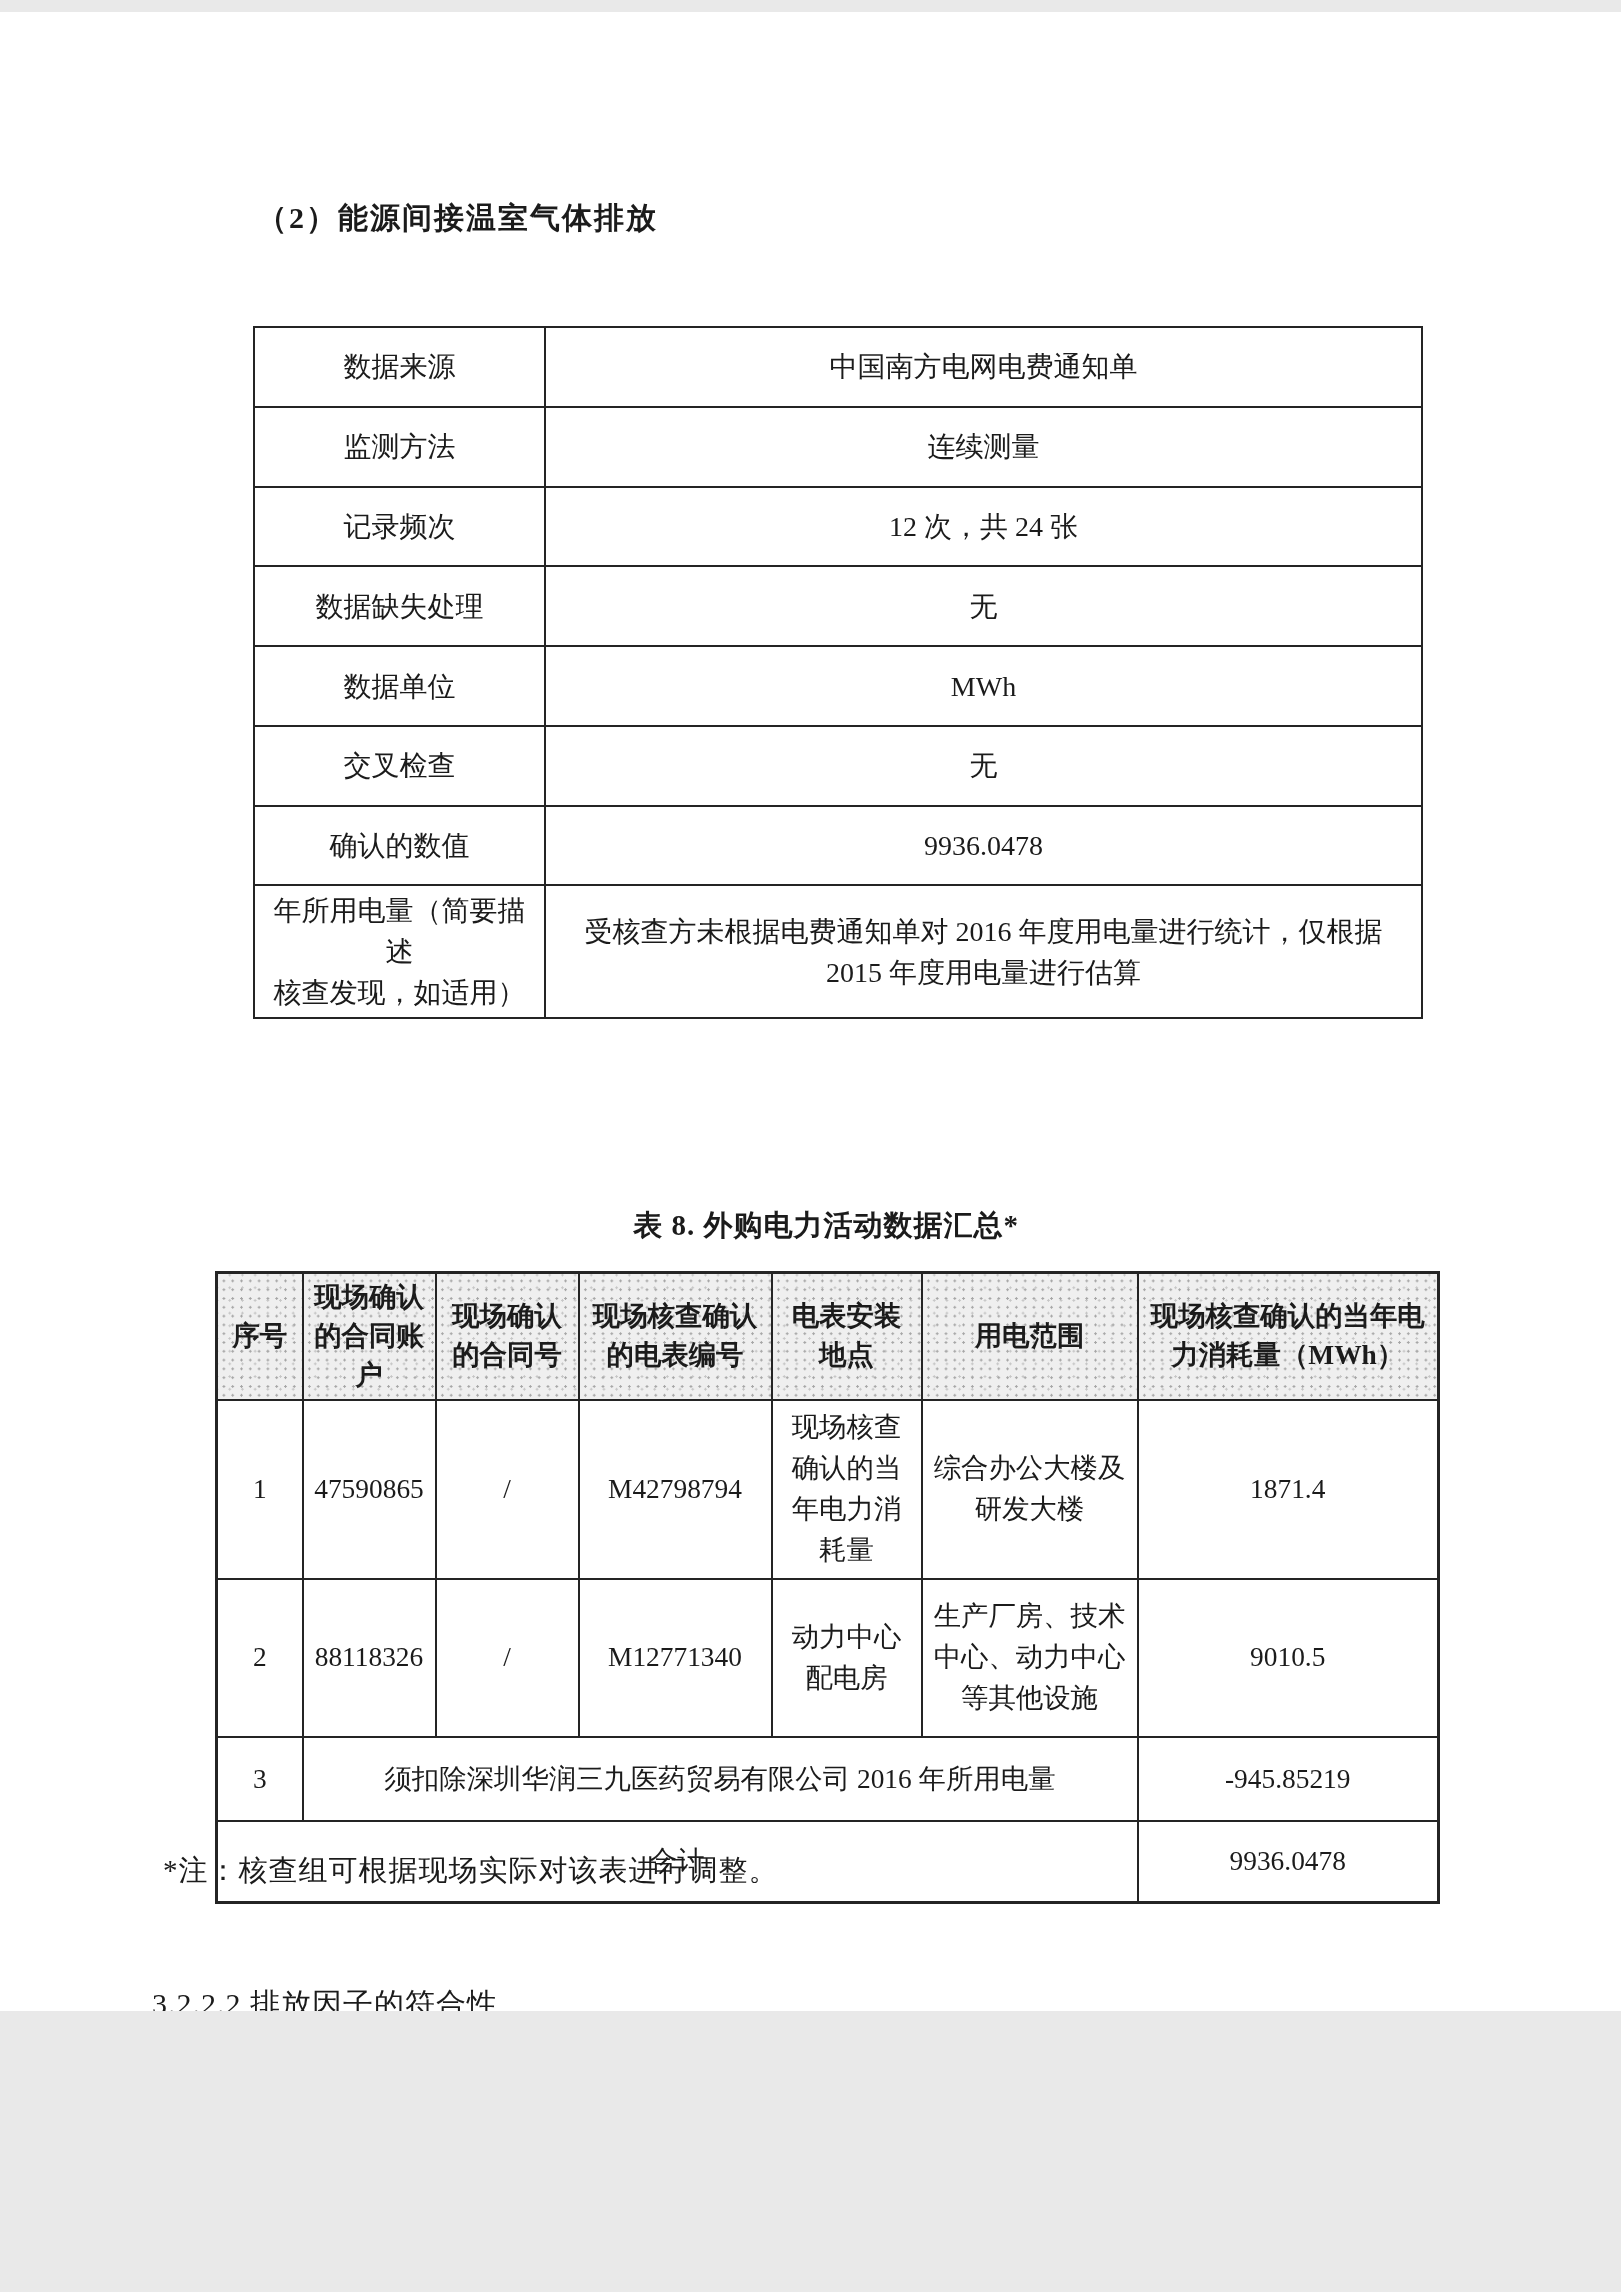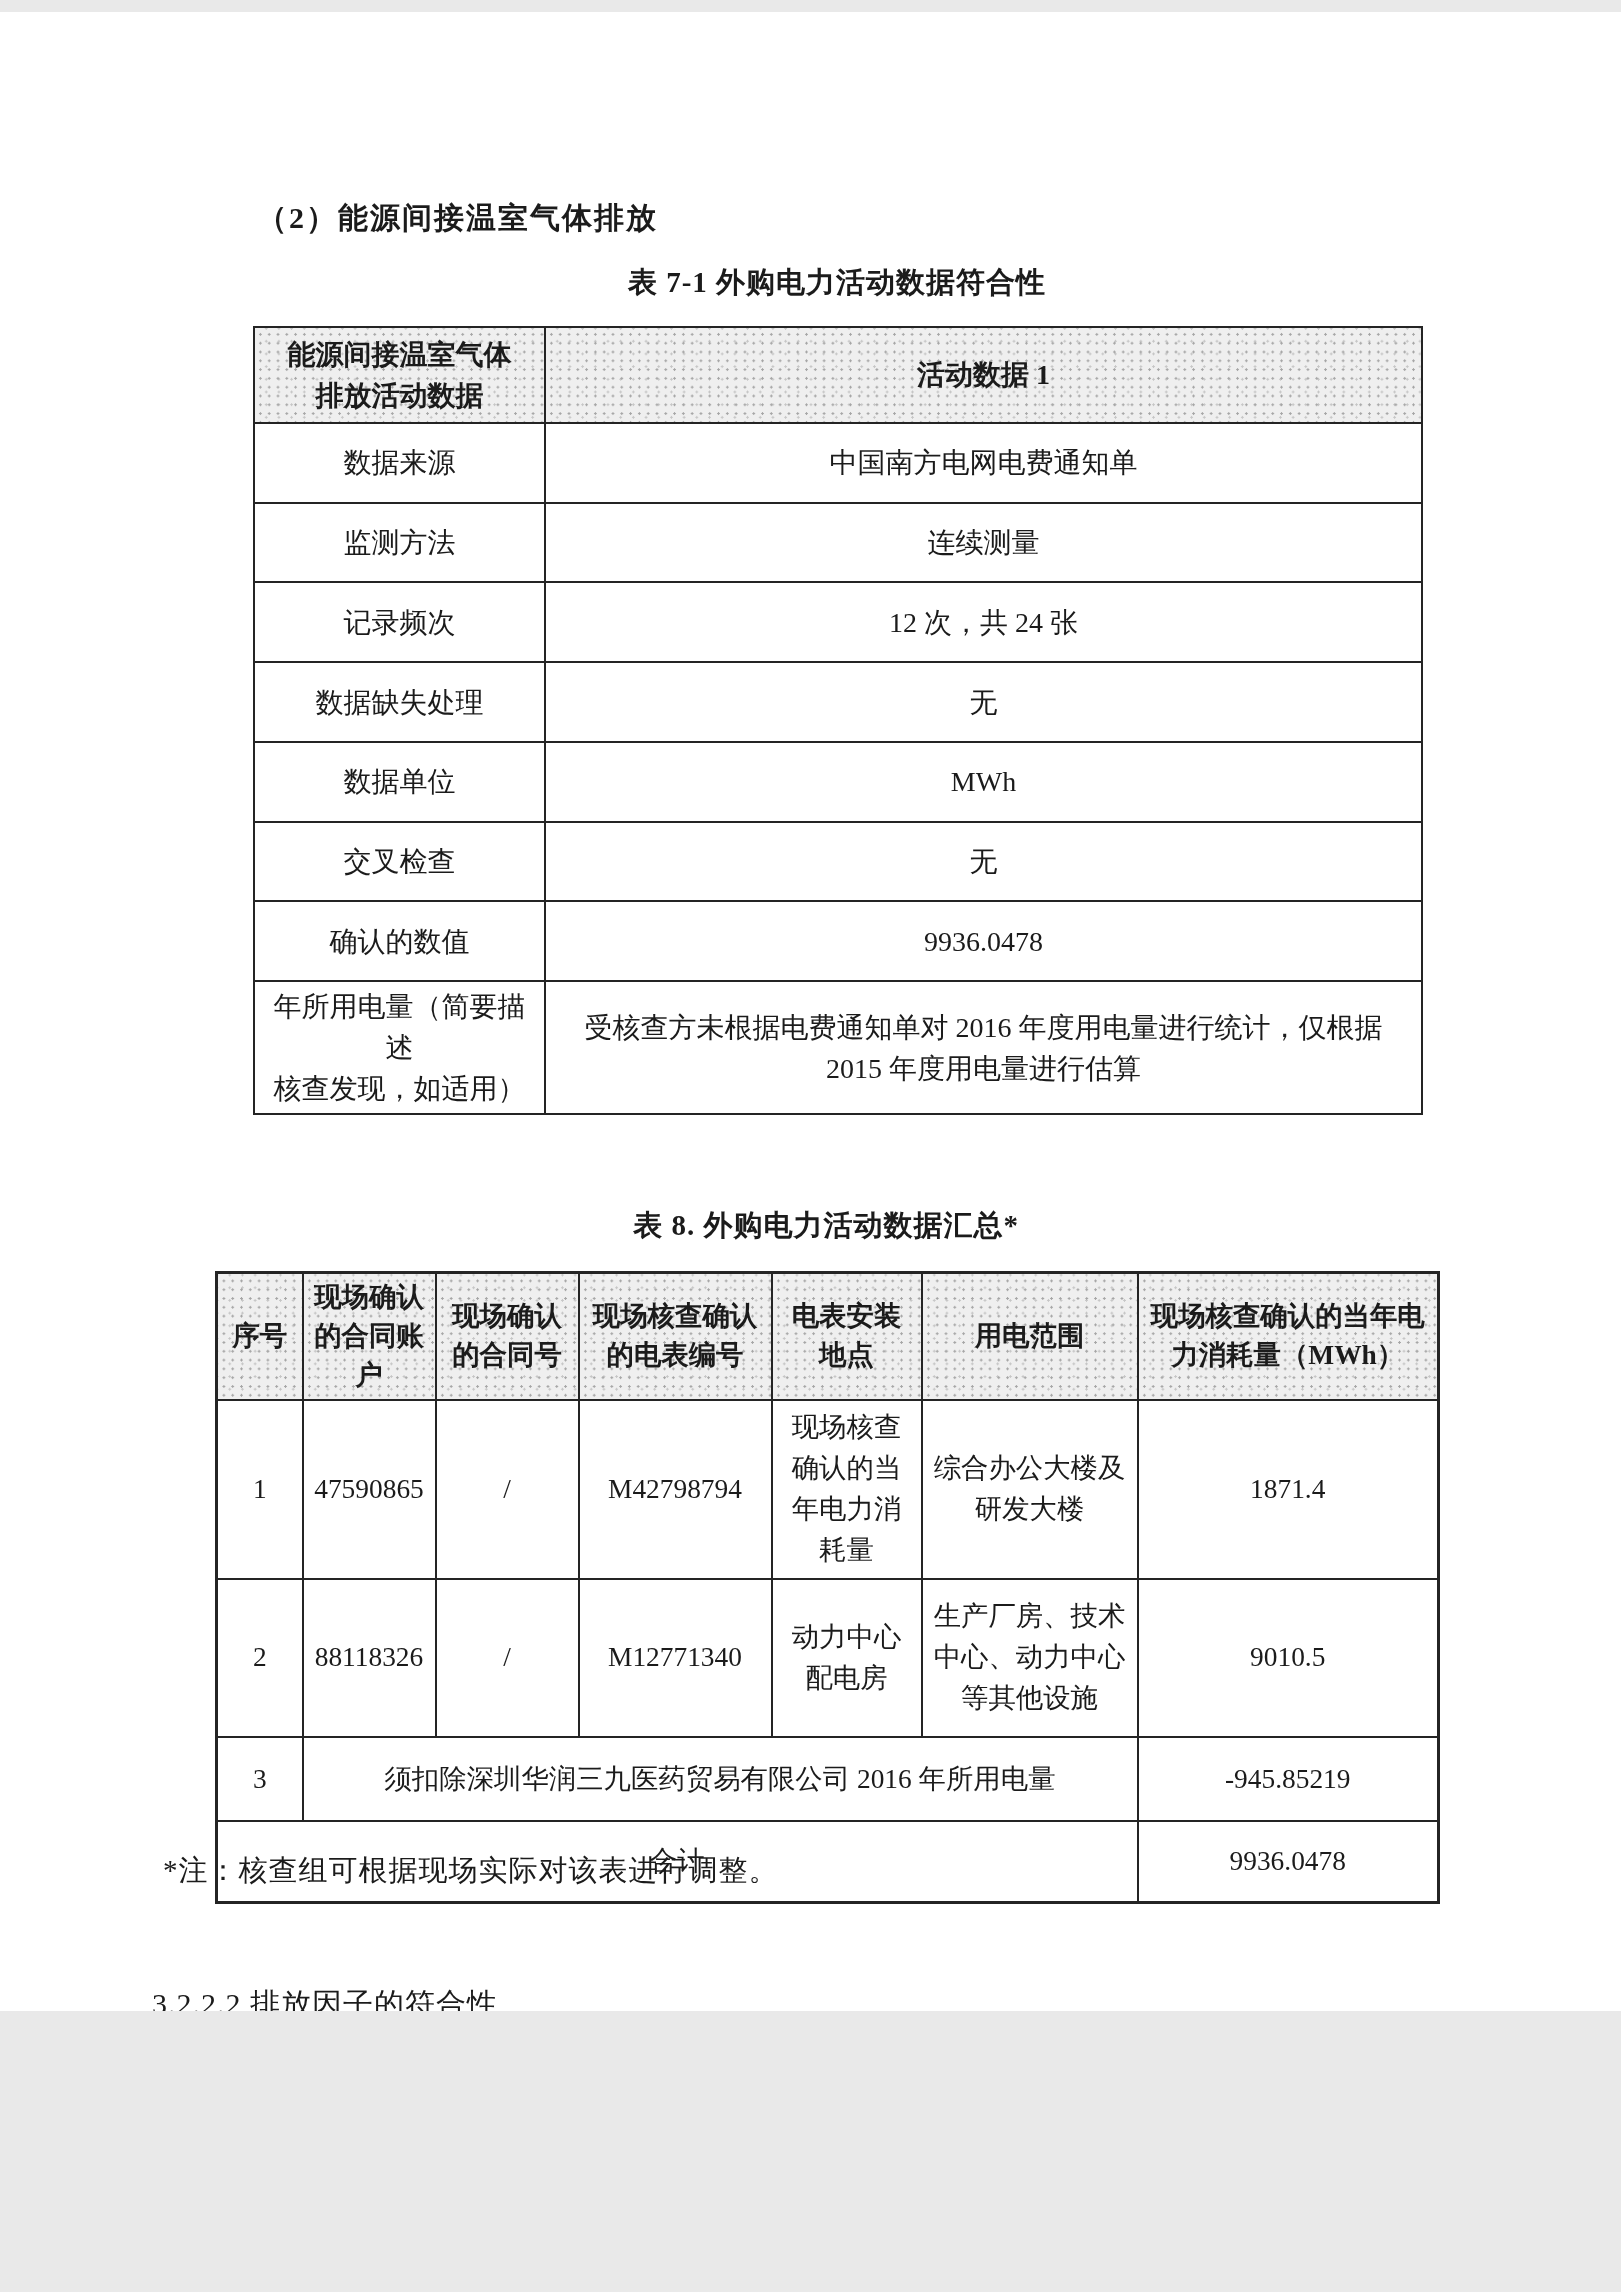--- a/index.html
+++ b/index.html
@@ -65,35 +65,27 @@
   .h-sub1{left:263px;top:2103px;font-size:30px;font-weight:bold;letter-spacing:2px;}
   .pageno{left:0;top:2168px;width:1621px;text-align:center;font-size:25.5px;}
 </style>
 </head>
 <body>
 
 <div class="page">
 
   <div class="abs h-section2">（2）能源间接温室气体排放</div>
 
-  <div class="abs t7-title">表 7-1 外购电力活动数据符合性</div>
 
   <table class="abs table7">
     <colgroup>
         <col style="width:291px">
         <col style="width:877px">
       </colgroup>
     <tbody>
-        <tr class="hdr">
-      <td class="ht">
-        <span class="lbl-line">能源间接温室气体</span>
-        <span class="lbl-line">排放活动数据</span>
-      </td>
-      <td class="ht">活动数据 1</td>
-    </tr>
     <tr class="r">
       <td>数据来源</td>
       <td>中国南方电网电费通知单</td>
     </tr>
     <tr class="r">
       <td>监测方法</td>
       <td>连续测量</td>
     </tr>
     <tr class="r">
       <td>记录频次</td>

